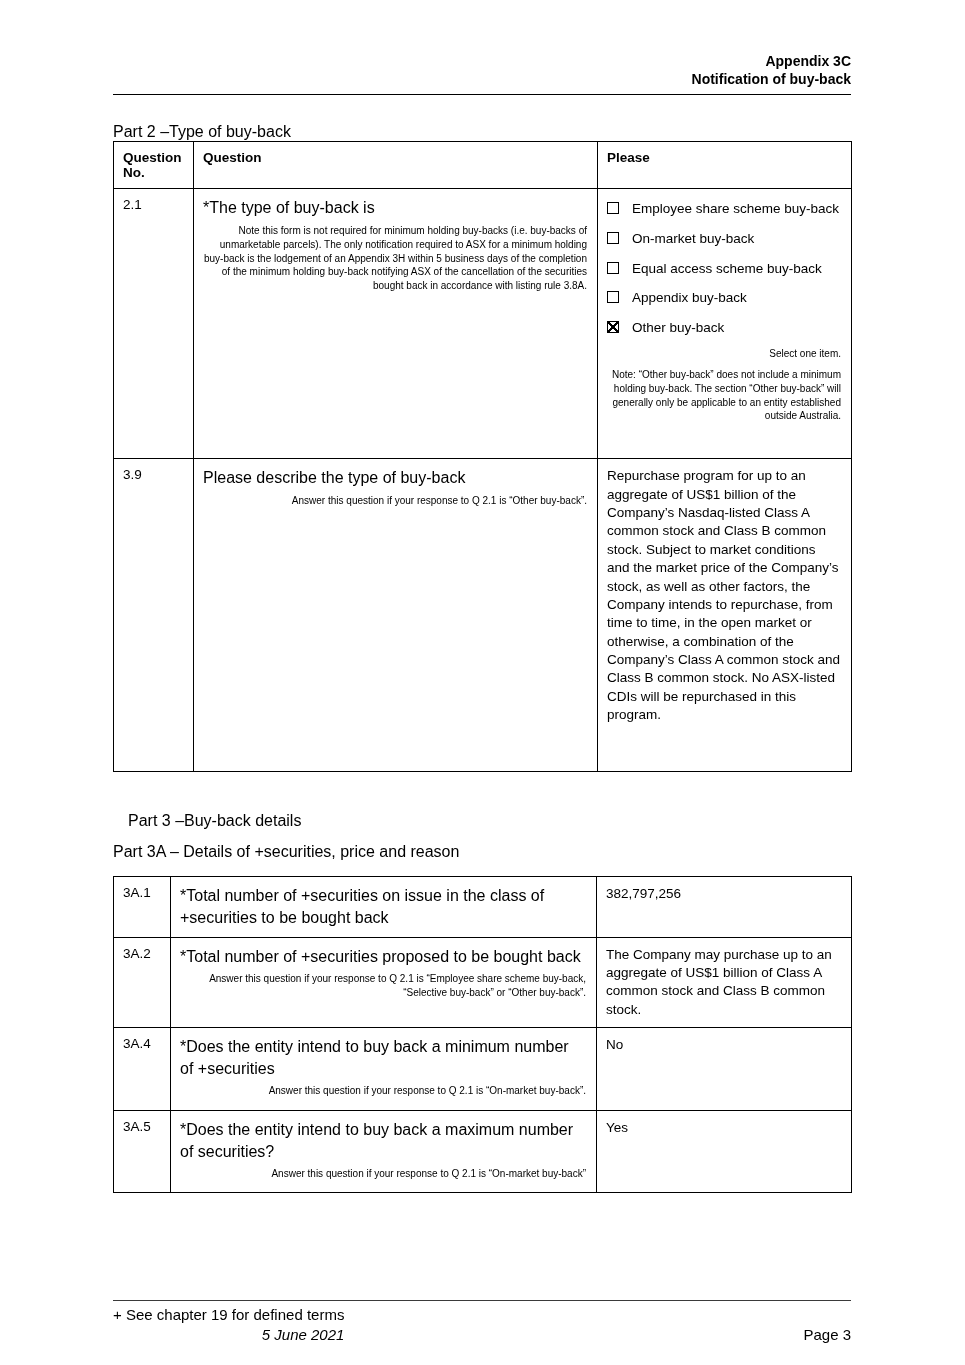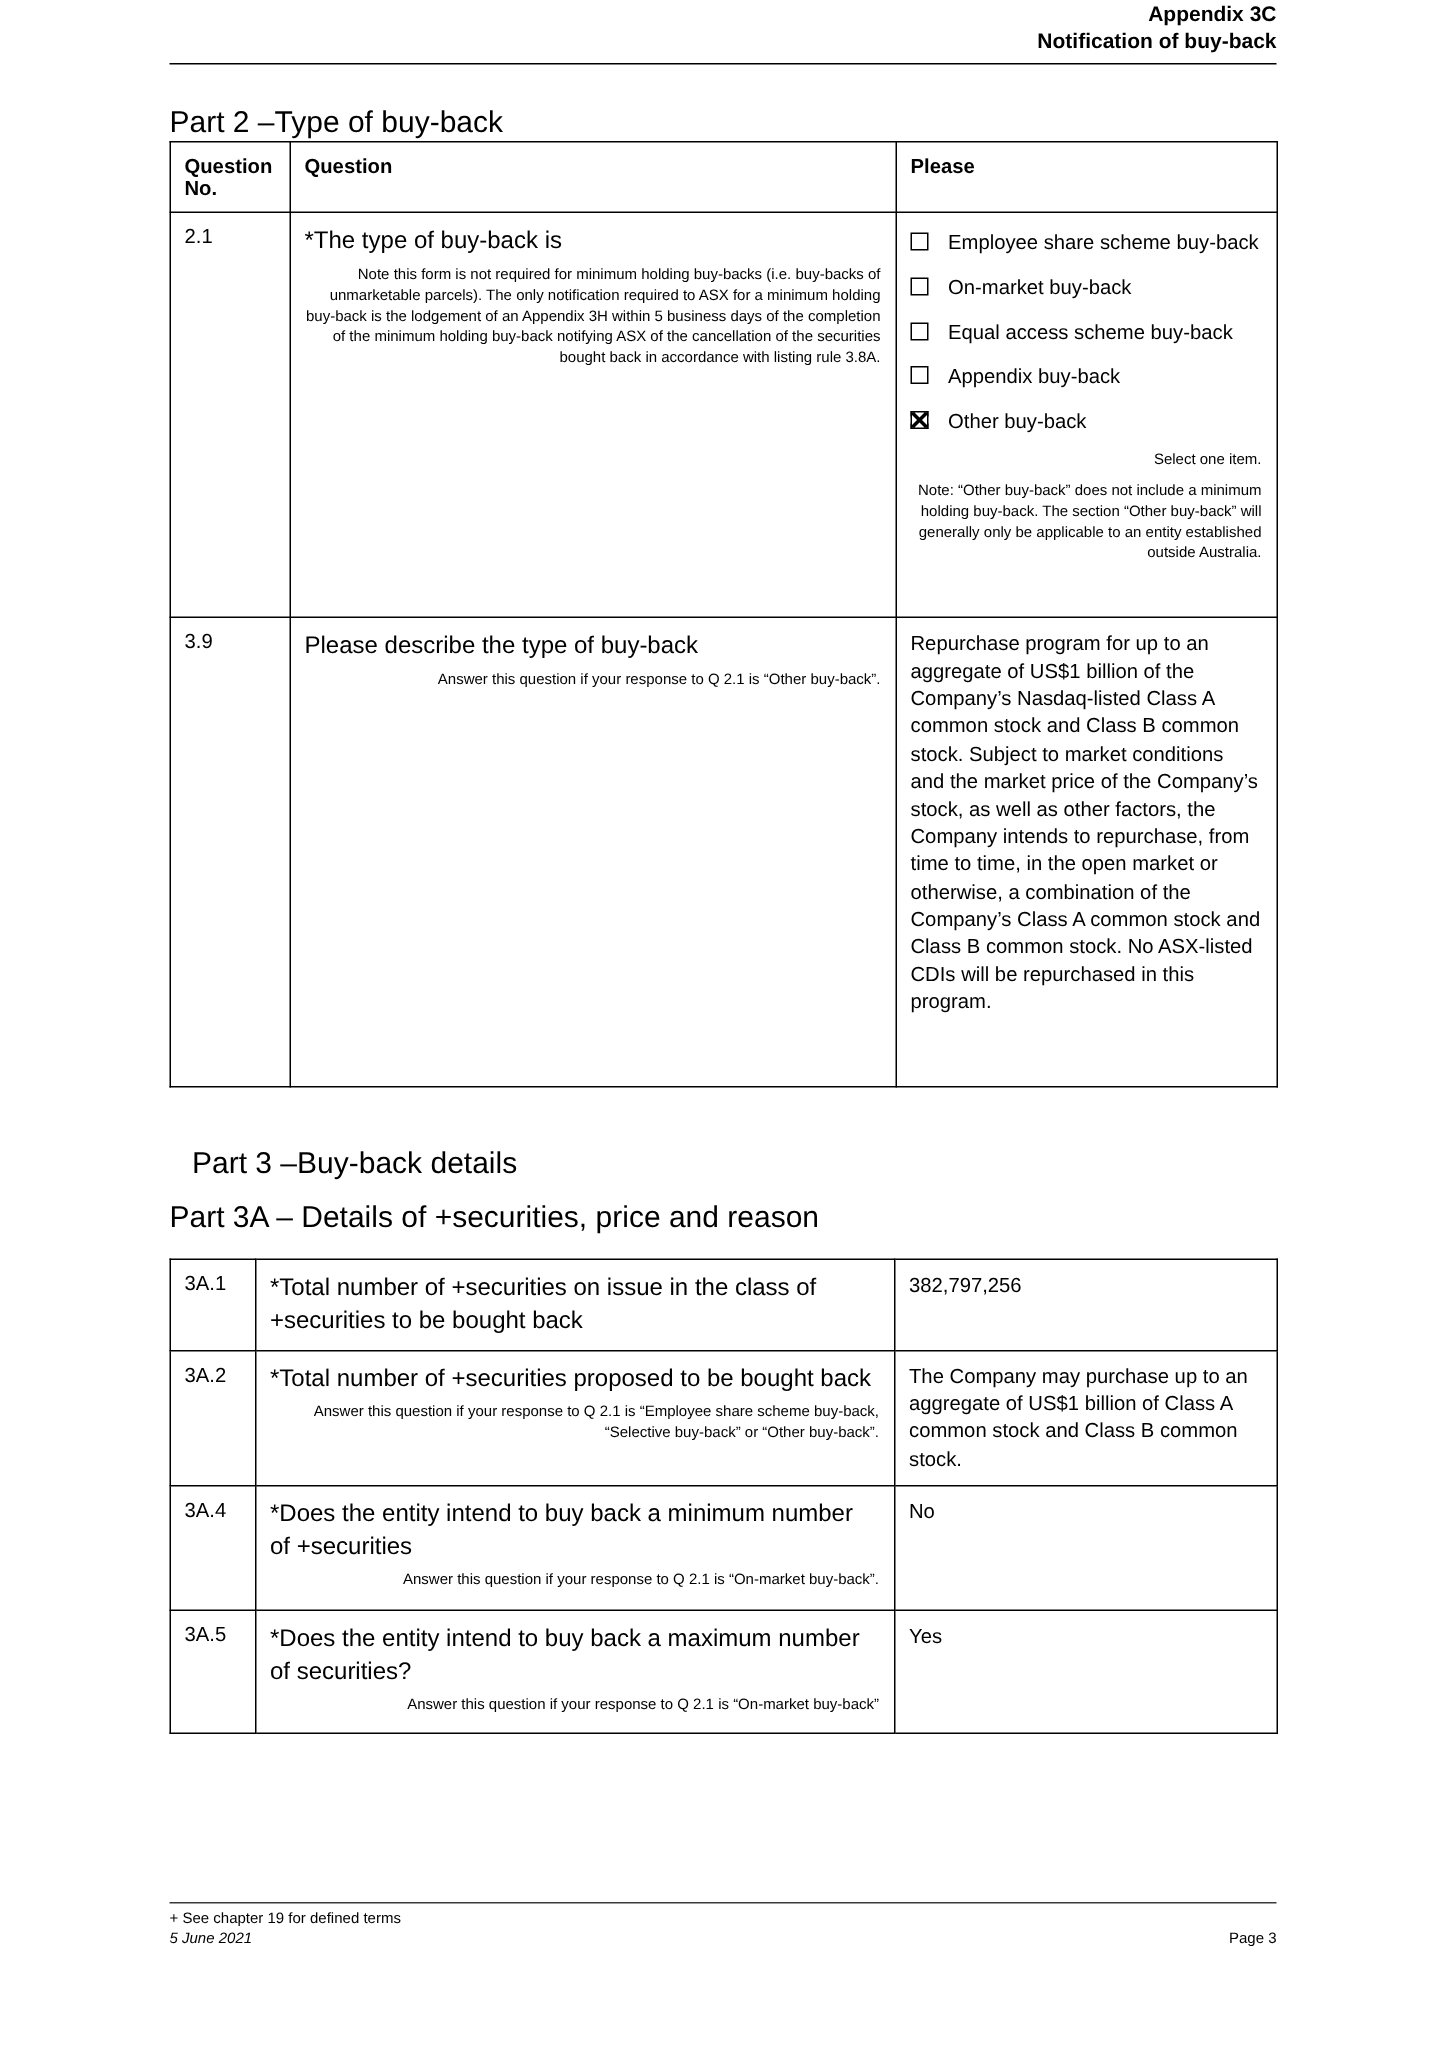--- a/index.html
+++ b/index.html
@@ -9,25 +9,25 @@
     background: #ffffff;
     color: #000;
     font-family: "Liberation Sans", sans-serif;
     font-size: 13.5px;
     position: relative;
   }
   .page { position: relative; width: 965px; height: 1365px; overflow: hidden; }
   .content { margin-left: 113px; width: 738px; }
 
   
-  .doc-header { text-align: right; font-weight: bold; font-size: 14px; line-height: 1.3; }
+  .doc-header { padding-top: 52px; text-align: right; font-weight: bold; font-size: 14px; line-height: 1.3; }
   .header-rule { border: none; border-top: 1.5px solid #000; margin: 6px 0 0 0; }
 
   
-  .part-heading { font-size: 20px; font-weight: normal; margin: 0; }
+  .part-heading { font-size: 16px; font-weight: normal; margin: 0; }
   .h-part2 { margin-top: 28px; }
   .h-part3 { margin-top: 40px; margin-left: 15px; }
   .h-part3a { margin-top: 13px; }
 
   
   table { border-collapse: collapse; table-layout: fixed; width: 738px; }
   .t1 { }
   .t2 { margin-top: 15px; }
   td, th { border: 1.5px solid #000; vertical-align: top; padding: 8px 10px 8px 9px; text-align: left; }
   th { font-weight: bold; font-size: 13.5px; white-space: pre-line; }
@@ -46,24 +46,24 @@
     background-image:
       linear-gradient(45deg,  transparent 43%, #000 43%, #000 57%, transparent 57%),
       linear-gradient(135deg, transparent 43%, #000 43%, #000 57%, transparent 57%);
   }
   .opt-label { font-size: 13.5px; line-height: 1.45; }
   .answer-cell .note { margin-top: 7px; }
   .answer-text { margin: 0; font-size: 13.5px; line-height: 1.36; }
 
   
   .doc-footer {
-    position: absolute; top: 1268px; left: 113px; width: 738px;
+    position: absolute; top: 1300px; left: 113px; width: 738px;
     border-top: 1px solid #3a3a3a; padding-top: 4px;
     display: flex; justify-content: space-between; align-items: flex-end;
-    font-size: 10px; line-height: 1.3;
+    font-size: 15px; line-height: 1.3; text-align: right;
   }
   .footer-date { font-style: italic; }
 </style>
 </head>
 <body>
 
 <div class="page">
   <div class="content">
 
     <div class="doc-header">

